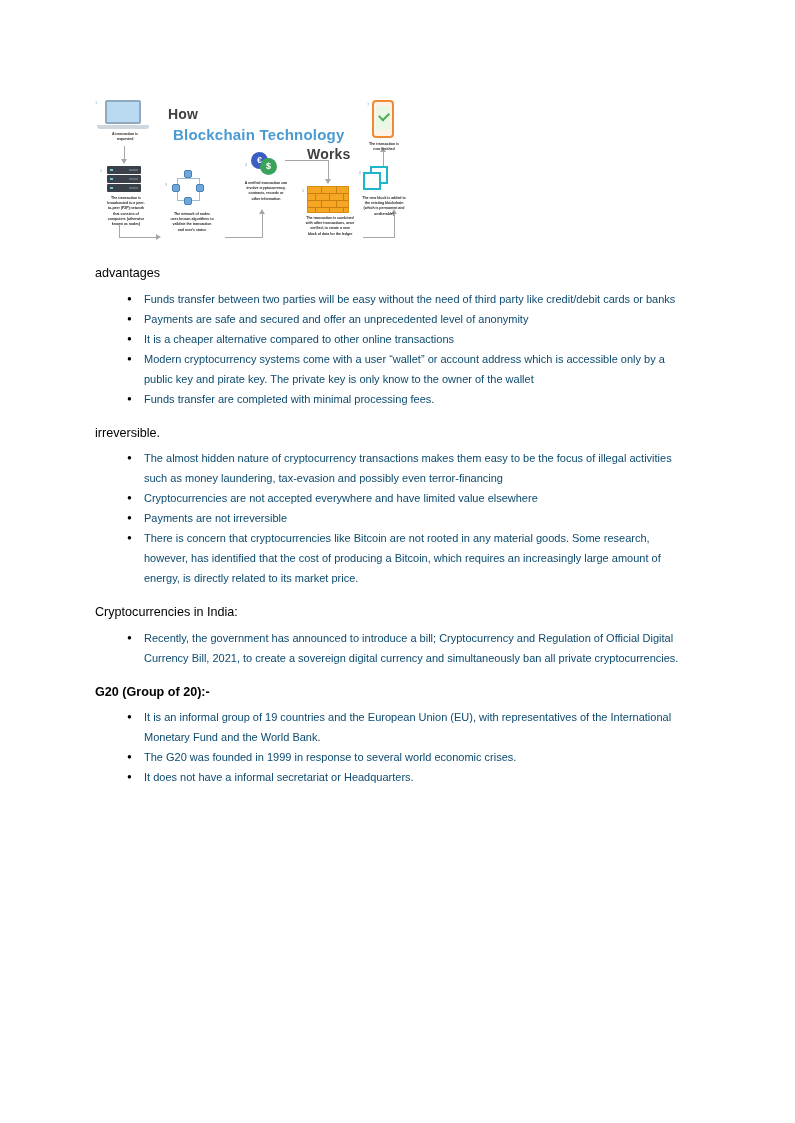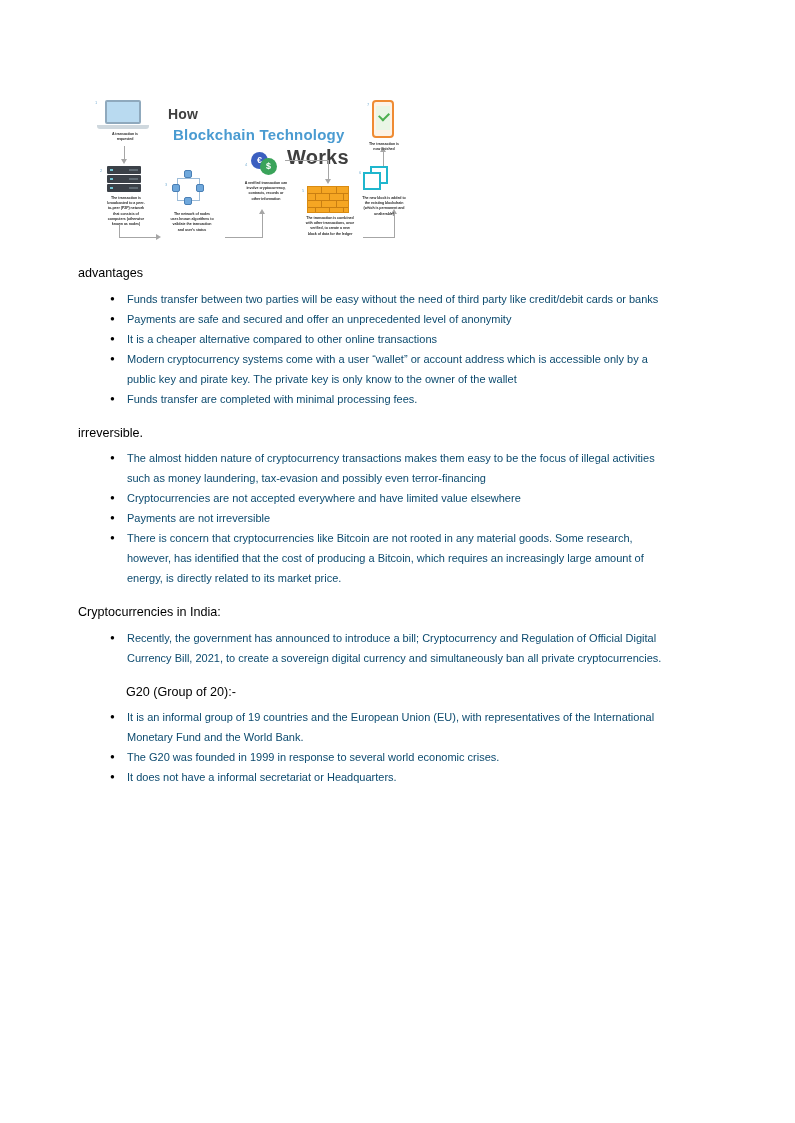--- a/index.html
+++ b/index.html
@@ -41,22 +41,22 @@
     letter-spacing: .2px;
   }
   .ig-block {
     left: 78px; top: 30px;
     font-size: 15px;
     font-weight: 700;
     color: #4a9bd1;
     letter-spacing: .2px;
   }
   .ig-works {
-    left: 192px; top: 50px;
-    font-size: 20px;
+    left: 212px; top: 50px;
+    font-size: 14px;
     font-weight: 600;
     color: #3f3f3f;
     letter-spacing: .2px;
   }
 
   .step { position: absolute; }
   .step-num {
     position: absolute;
     font-size: 4px;
     color: #7fb3d5;
@@ -216,31 +216,31 @@
   }
   .ahead-right {
     border-top: 3px solid transparent;
     border-bottom: 3px solid transparent;
     border-left: 5px solid #a6a6a6;
   }
 
   
   .doc {
     position: absolute;
-    left: 78px;
+    left: 95px;
     top: 267px;
     width: 605px;
   }
   .heading {
     font-size: 12.6px;
     line-height: 1.0;
     margin: 0;
     color: #000;
   }
-  .heading.bold { font-weight: 400; margin-left: 48px; }
+  .heading.bold { font-weight: 700; }
   ul.bullets {
     margin: 9px 0 18px 0;
     padding-left: 49px;
     list-style: none;
   }
   ul.bullets li {
     position: relative;
     font-size: 11px;
     line-height: 20px;
     margin: 0 12px 0 0;

